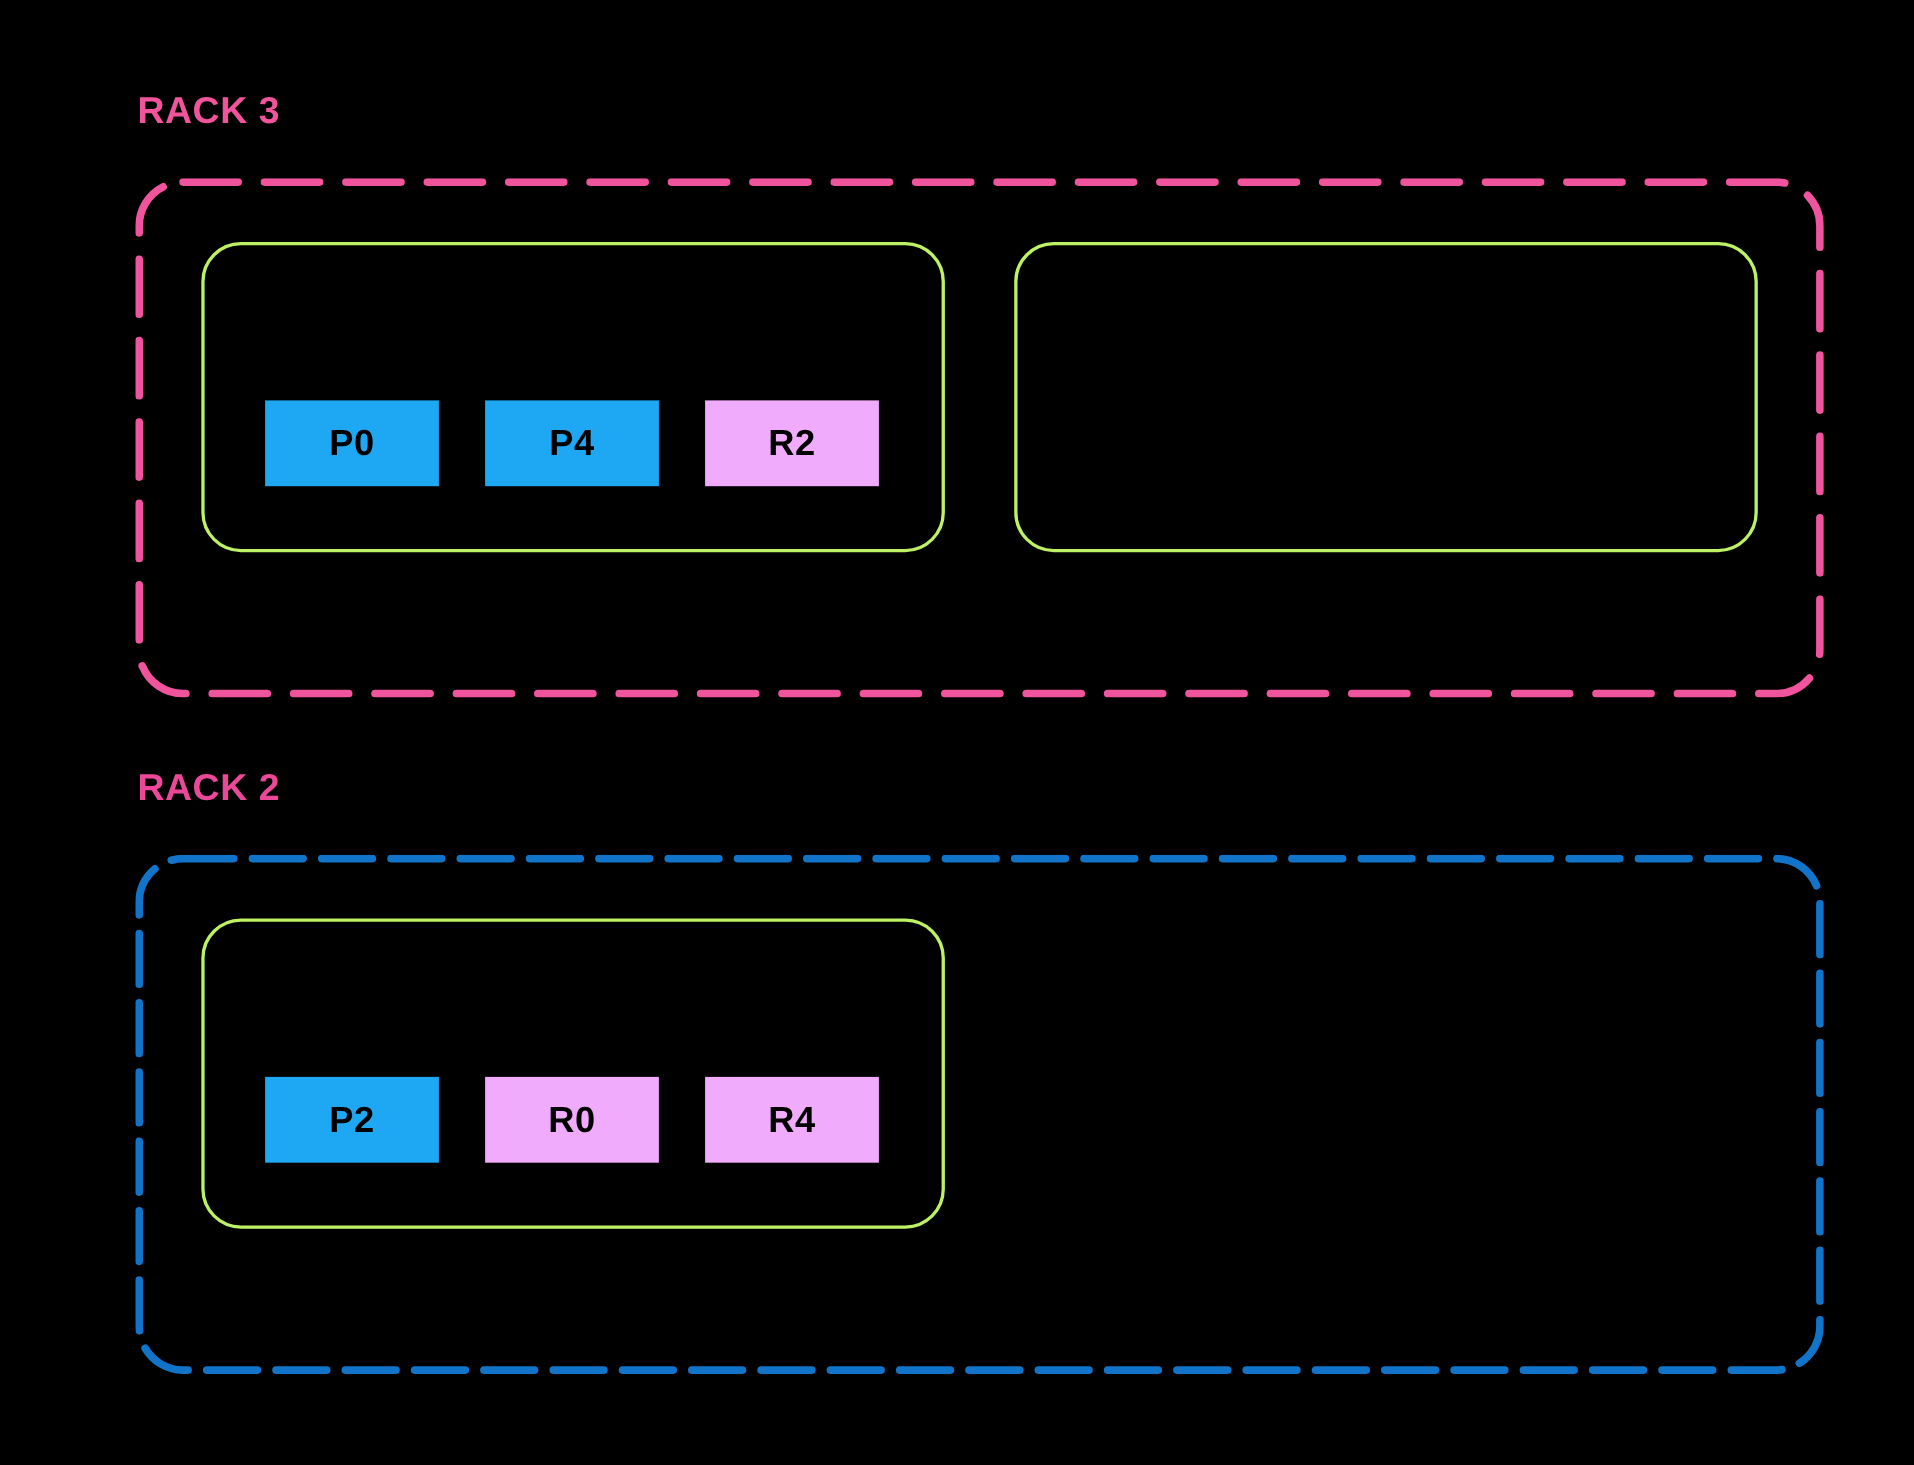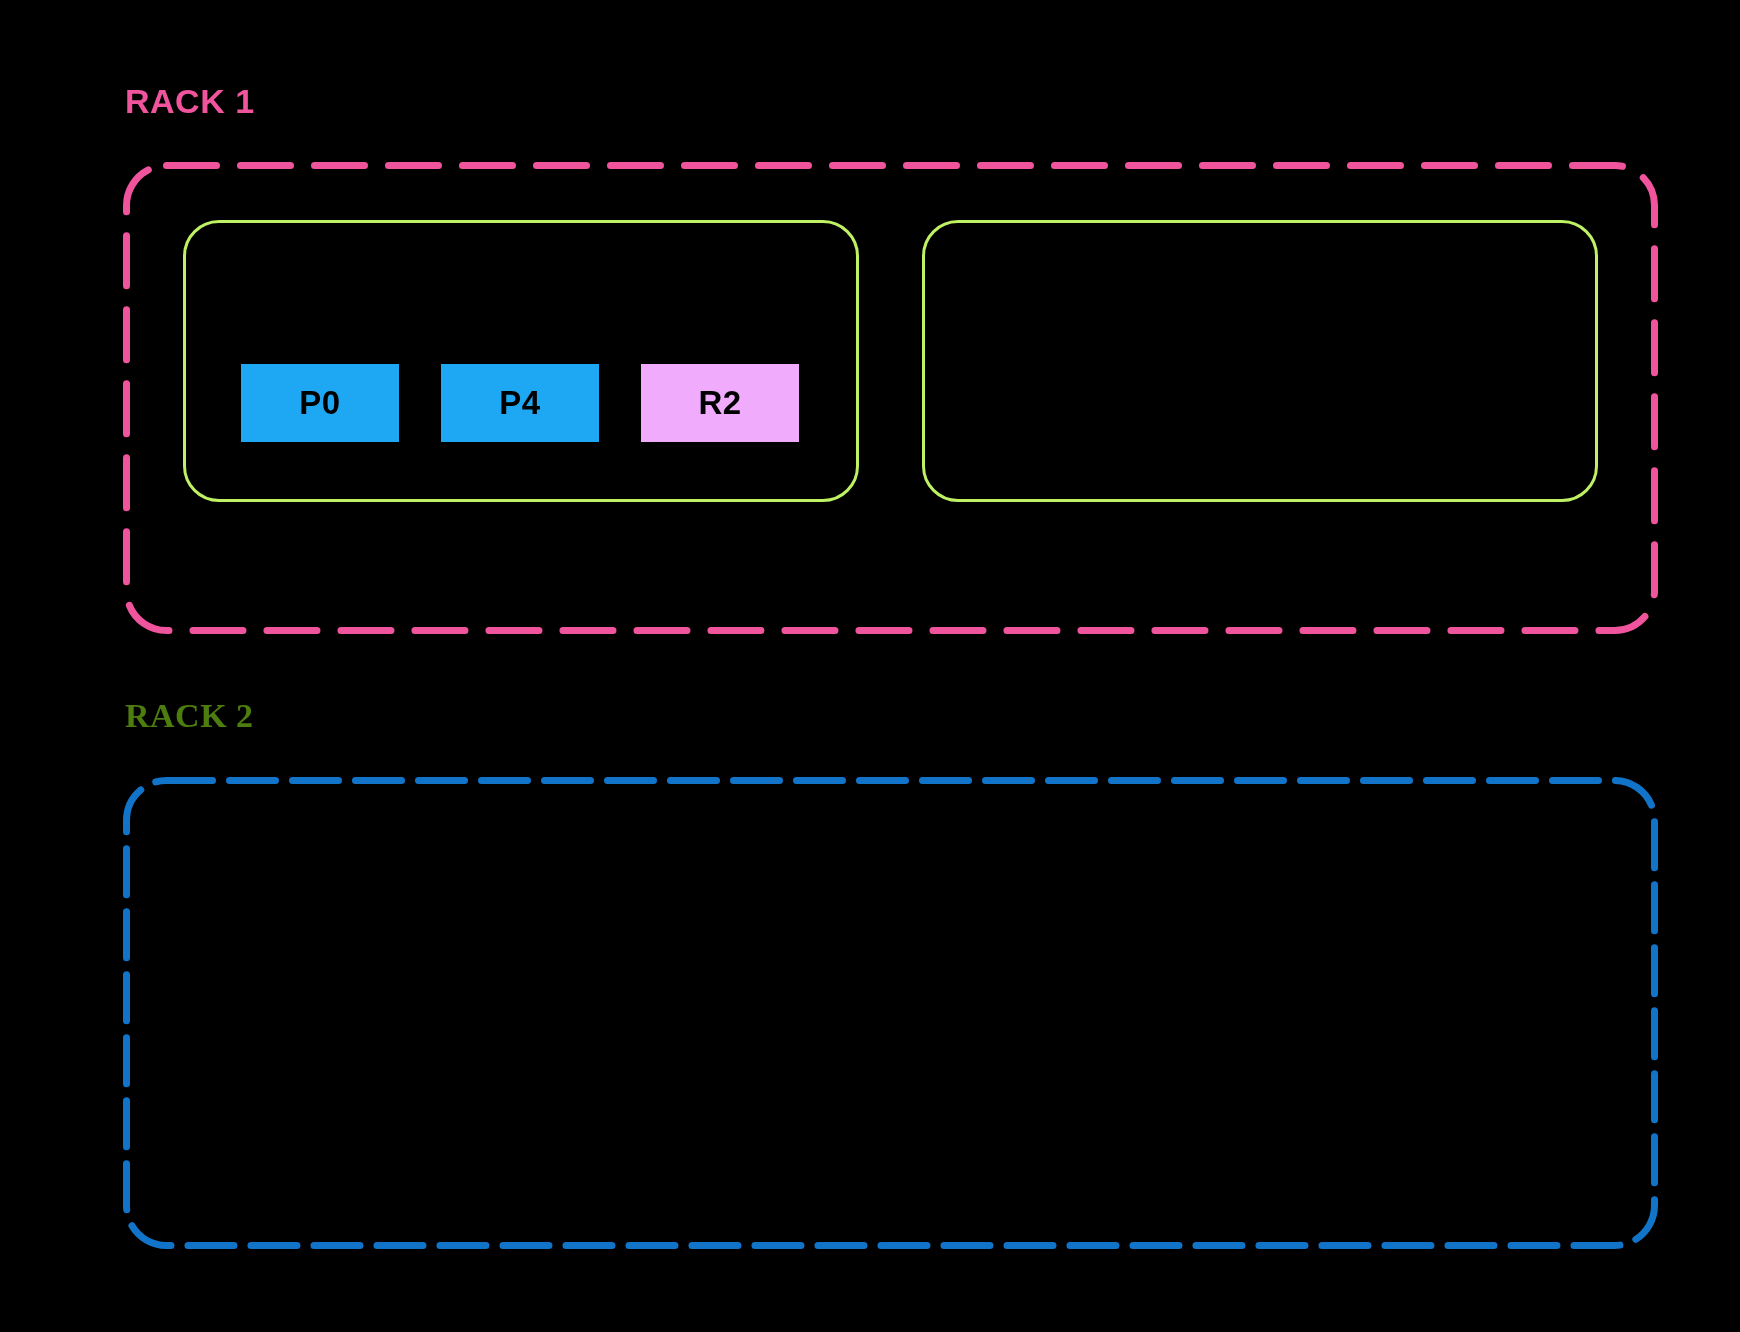--- a/index.html
+++ b/index.html
@@ -12,21 +12,21 @@
   .rack{position:absolute;left:123px;width:1535px;height:472px;}
   .rack-1{top:162px;}
   .rack-2{top:777px;}
 
   .rack-label{
     position:absolute;top:-78px;left:2px;
     font-size:34px;font-weight:bold;letter-spacing:0.5px;line-height:34px;
     white-space:nowrap;
   }
   .rack-1 .rack-label{color:#F0549C;}
-  .rack-2 .rack-label{color:#4d7c0f;font-family:Liberation Serif, serif;}
+  .rack-2 .rack-label{color:#ec4899;}
 
   svg.rack-border{position:absolute;left:0;top:0;display:block;}
   svg.rack-border rect{fill:none;stroke-width:7px;stroke-linecap:round;}
   .rack-1 svg.rack-border rect{stroke:#F0549C;stroke-dasharray:50 24;}
   .rack-2 svg.rack-border rect{stroke:#1274C8;stroke-dasharray:46 17;}
 
   .node{
     position:absolute;top:58px;width:676px;height:282px;
     border:3px solid #bef264;border-radius:36px;
     box-sizing:border-box;background:transparent;
@@ -45,37 +45,42 @@
   .pos-0{left:55px;}
   .pos-1{left:255px;}
   .pos-2{left:455px;}
 </style>
 </head>
 <body>
 
 <div class="canvas">
 
   <section class="rack rack-1">
-    <div class="rack-label">RACK 1</div>
+    <div class="rack-label">RACK 3</div>
     <svg class="rack-border" width="1535" height="472" viewBox="0 0 1535 472">
       <rect x="3.5" y="3.5" width="1528" height="465" rx="40"></rect>
     </svg>
 
     <div class="node node-a">
       <div class="block pos-0" data-type="primary">P0</div>
       <div class="block pos-1" data-type="primary">P4</div>
       <div class="block pos-2" data-type="replica">R2</div>
     </div>
 
     <div class="node node-b">
     </div>
   </section>
 
   <section class="rack rack-2">
     <div class="rack-label">RACK 2</div>
     <svg class="rack-border" width="1535" height="472" viewBox="0 0 1535 472">
       <rect x="3.5" y="3.5" width="1528" height="465" rx="40"></rect>
     </svg>
 
+    <div class="node node-a">
+      <div class="block pos-0" data-type="primary">P2</div>
+      <div class="block pos-1" data-type="replica">R0</div>
+      <div class="block pos-2" data-type="replica">R4</div>
+    </div>
 
   </section>
 
 </div>
 
 </body></html>

